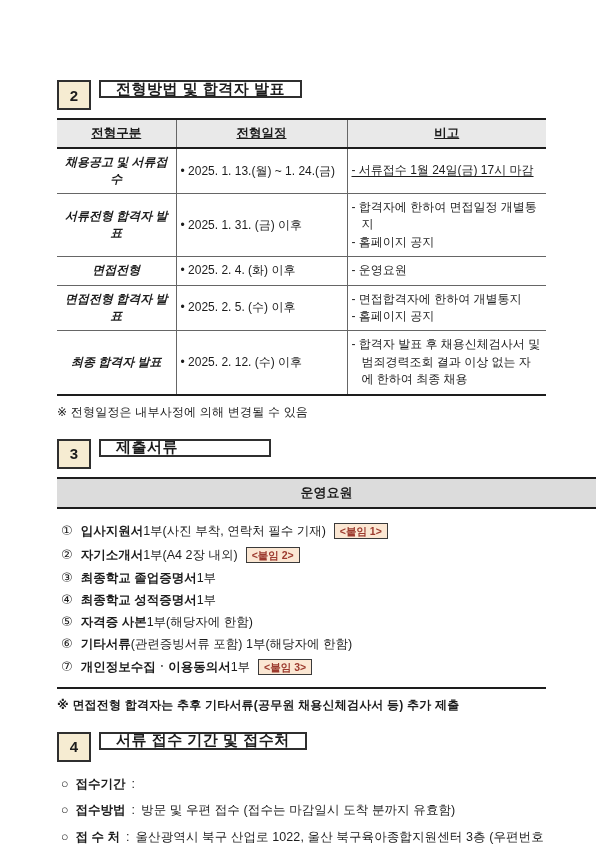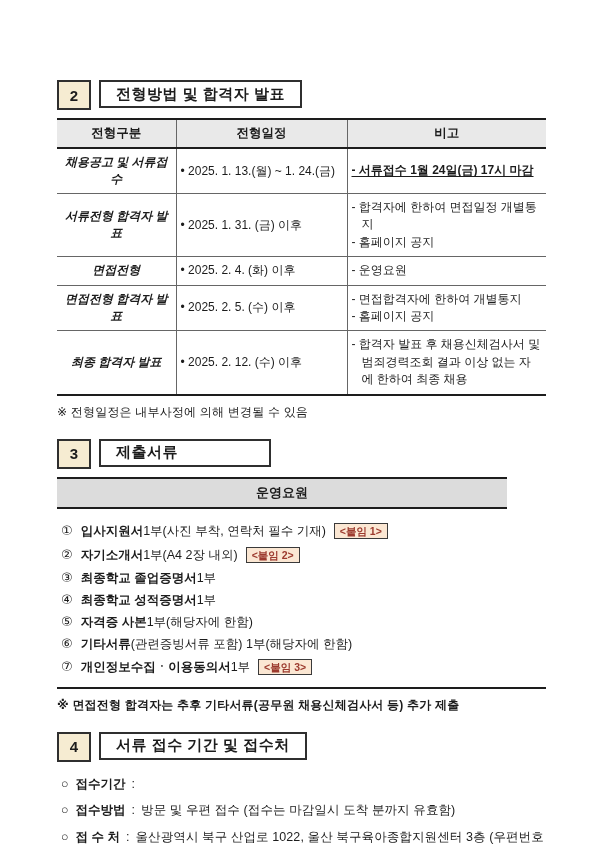--- a/index.html
+++ b/index.html
@@ -14,51 +14,51 @@
 
   
   .sec-header{display:flex;align-items:stretch;gap:8px;}
   .num-box{
     width:34px;height:30px;box-sizing:border-box;
     background:#f6ecd2;border:2px solid #2f2f2f;
     display:flex;align-items:center;justify-content:center;
     font-weight:bold;font-size:15px;
   }
   .title-box{
-    height:28px;box-sizing:border-box;
+    height:18px;box-sizing:border-box;
     border:2px solid #2f2f2f;background:#fff;
     display:flex;align-items:center;
     padding:0 15px;font-weight:bold;font-size:15px;letter-spacing:0.5px;
   }
   .title-box.wide{min-width:172px;}
 
   
   table.sel{
     width:489px;margin-top:8px;border-collapse:collapse;table-layout:fixed;
     border-top:2px solid #1d1d1d;border-bottom:2px solid #1d1d1d;
     font-size:12px;
   }
   table.sel th{
     background:#e9e9e9;font-size:12.5px;font-weight:bold;
-    border-bottom:2px solid #1d1d1d;padding:5px 2px;
+    border-bottom:2px solid #1d1d1d;padding:5px 2px;text-decoration:underline;
   }
   table.sel td{border-top:1px solid #666;padding:5px 4px;vertical-align:middle;}
   table.sel tr.r1 td{border-top:none;}
   td.cat{font-weight:bold;text-align:center;font-style:italic;}
   td.sched{padding-left:8px;}
   td.remk{padding-left:7px;}
   .vline{border-left:1px solid #666;}
   .remark-line{padding-left:10px;text-indent:-10px;line-height:1.45;}
-  .remark-emph{font-weight:bold;text-decoration:underline;text-underline-offset:2px;}
+  .remark-emph{font-weight:normal;text-decoration:underline;text-underline-offset:2px;}
   .note{font-size:12px;margin-top:8px;letter-spacing:0.2px;}
   .note.bold{font-weight:bold;}
 
   
   .band{
-    margin-top:8px;box-sizing:border-box;width:450px;
+    margin-top:8px;box-sizing:border-box;width:539px;
     background:#dcdcdc;border-top:2px solid #1d1d1d;border-bottom:2px solid #1d1d1d;
     text-align:center;font-weight:bold;font-size:13px;padding:5px 0;
   }
 
   
   .doc-list{margin-top:14px;padding-left:4px;}
   .doc-item{display:flex;align-items:center;font-size:12.5px;margin-bottom:8px;line-height:14px;}
   .doc-num{margin-right:8px;font-size:13px;}
   .doc-bold{font-weight:bold;}
   .badge{

